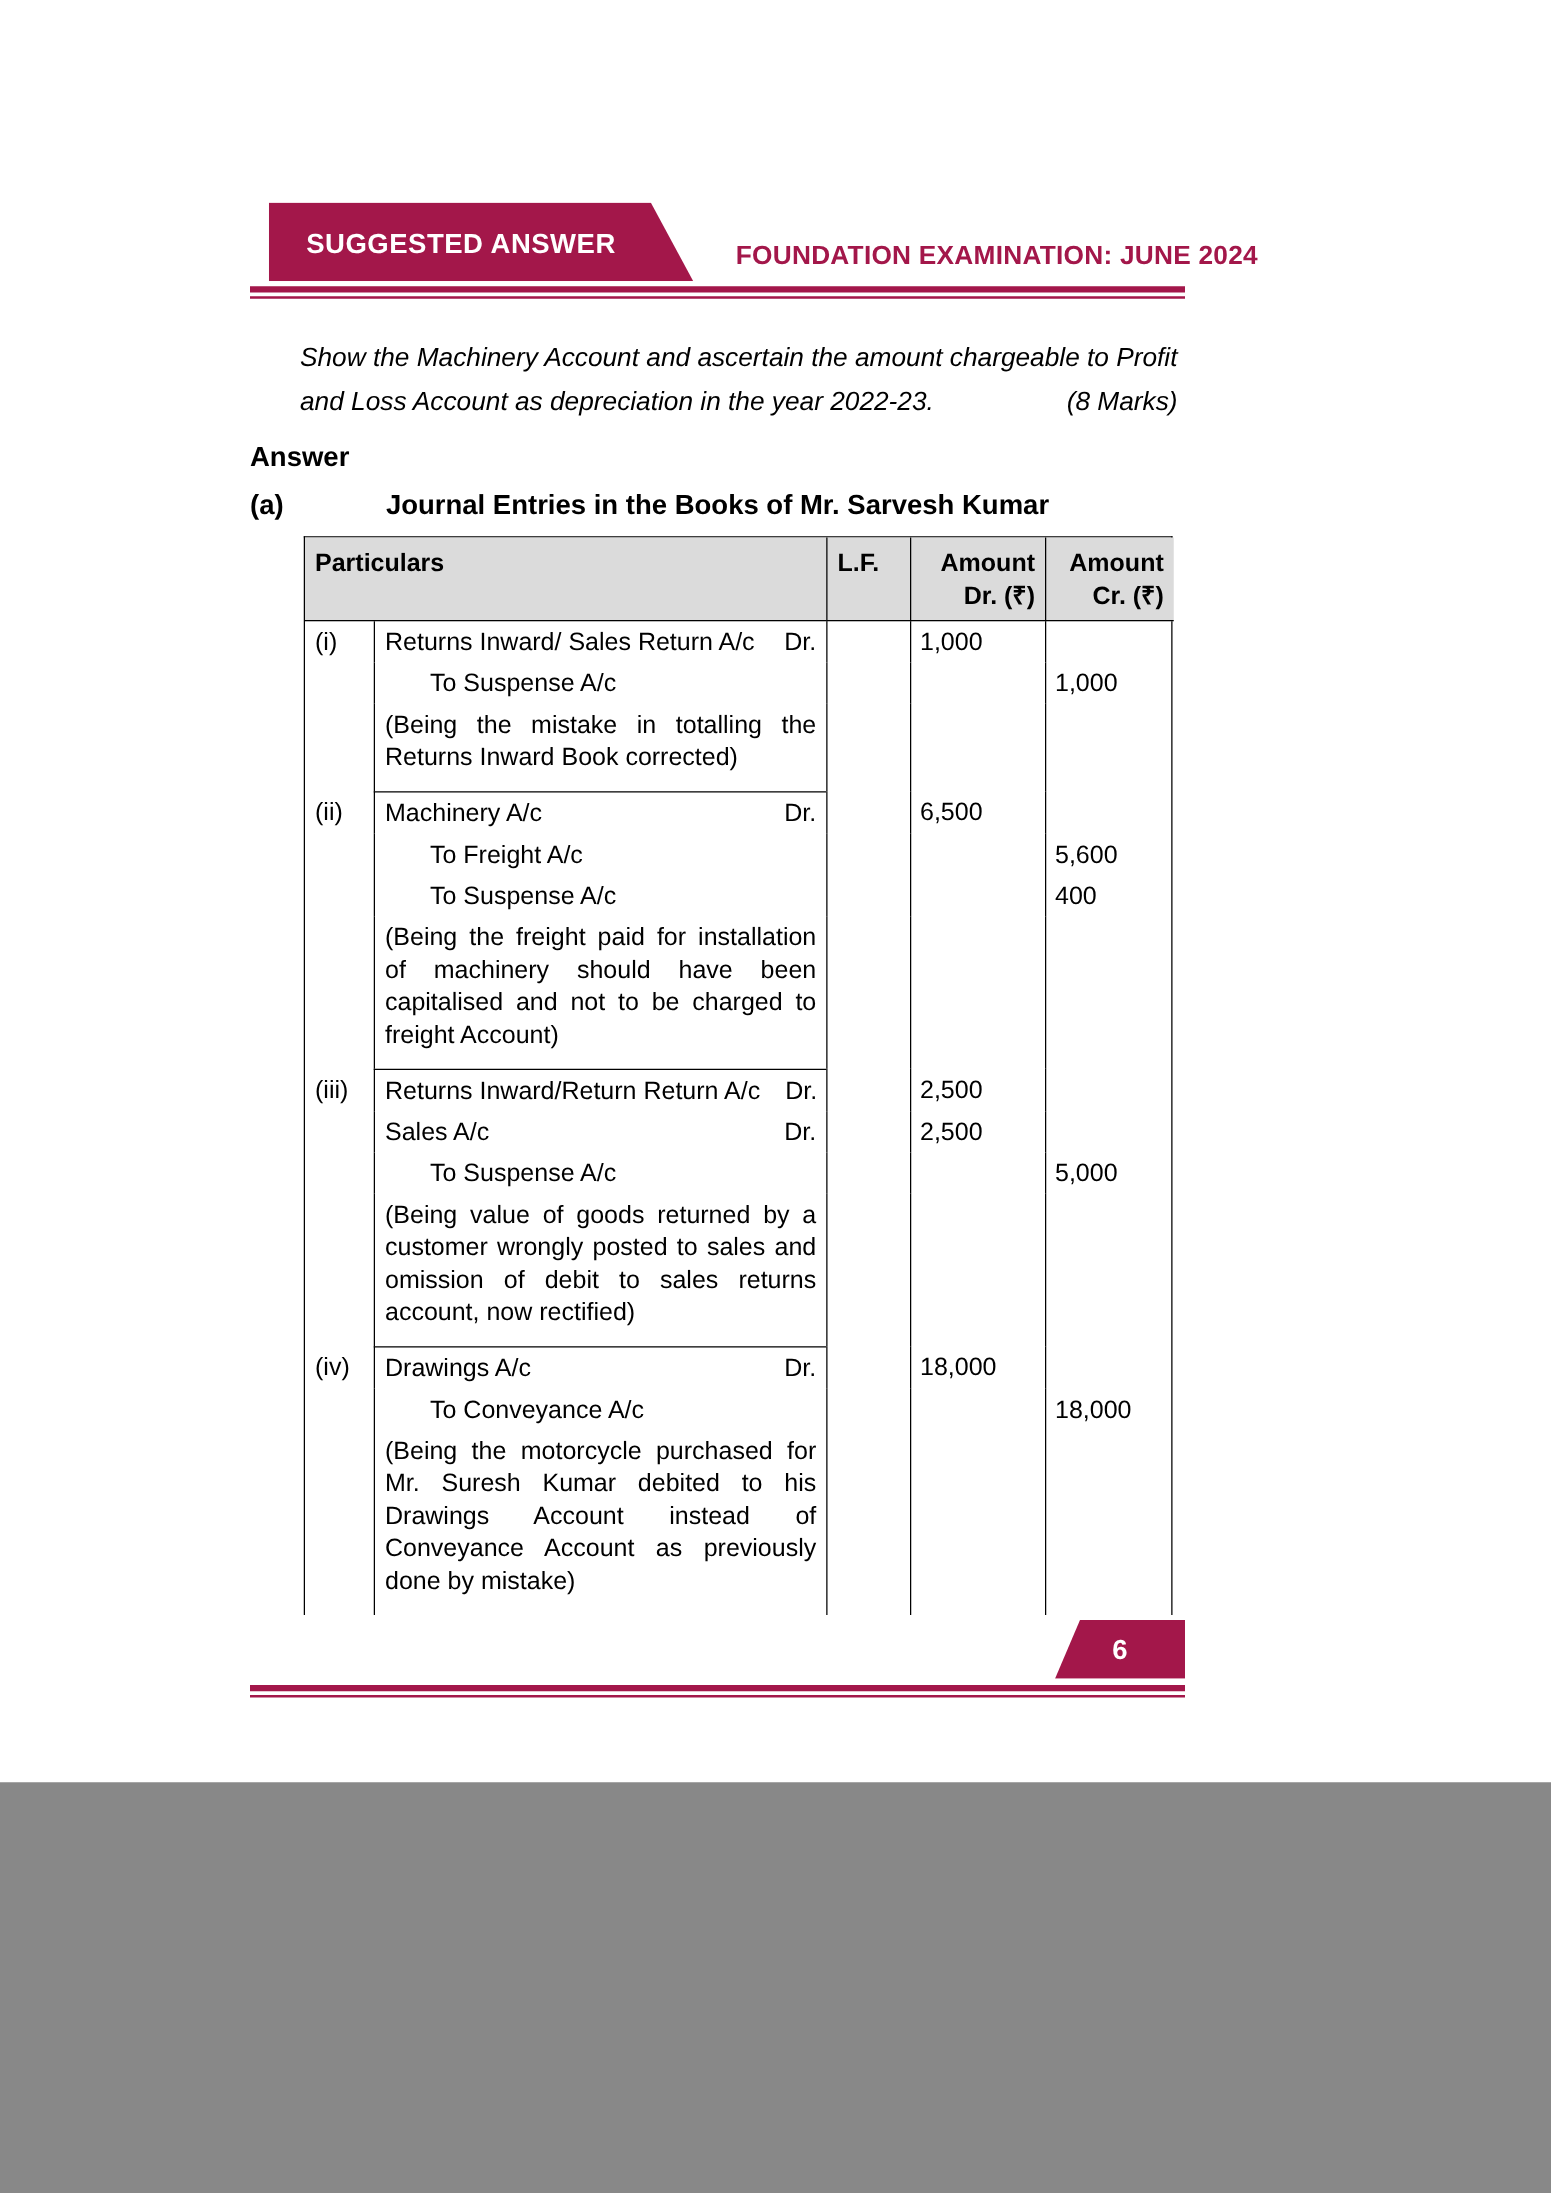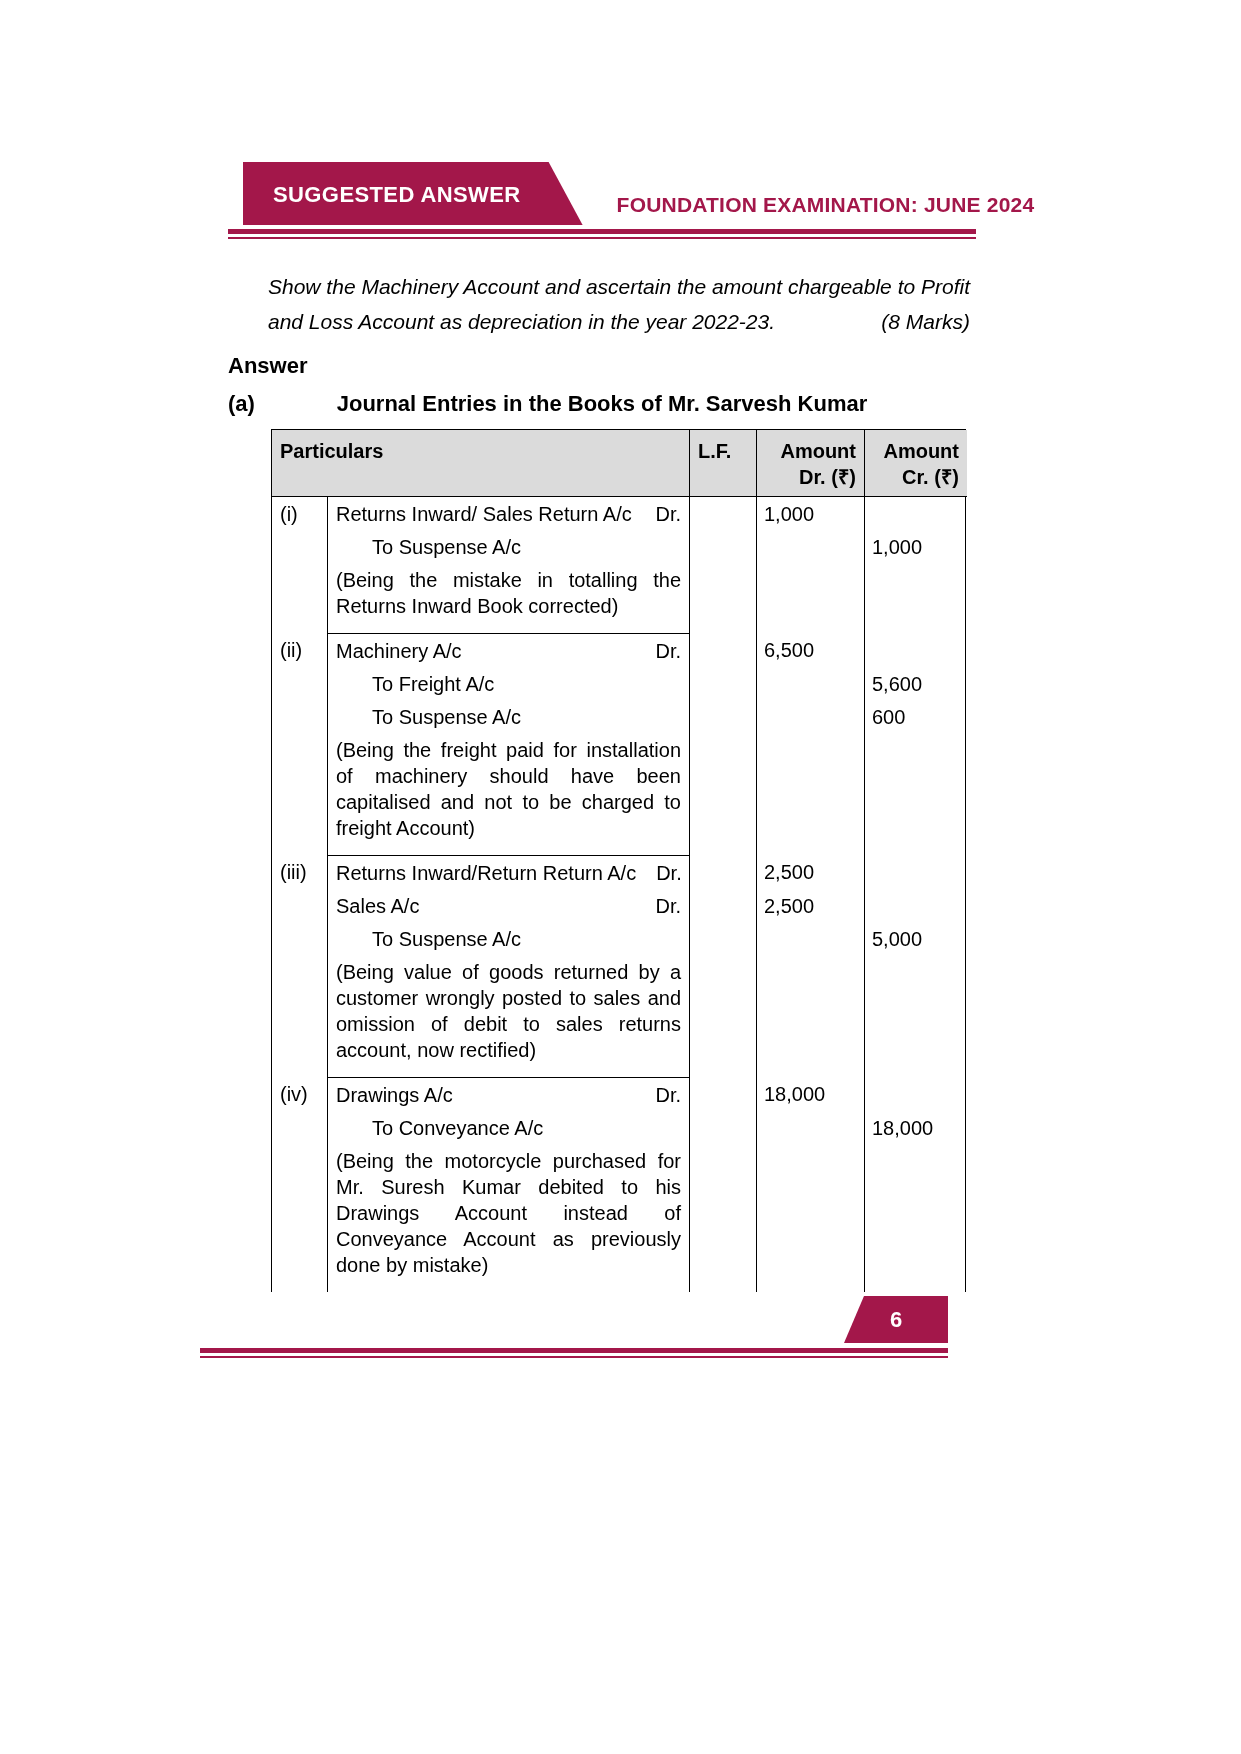--- a/index.html
+++ b/index.html
@@ -1,20 +1,20 @@
 <!DOCTYPE html>
 <html style="--accent: #A3174A; --table_header_bg: #DBDBDB;"><head>
 <meta charset="utf-8">
 <style>
   * { margin:0; padding:0; box-sizing:border-box; }
   html,body { background:#888; }
   body { font-family:"Liberation Sans", sans-serif; color:#000; }
   .page {
-    width:1241px; height:1754px; position:relative; background:#fff;
-    margin:0 auto; overflow:hidden;padding-left:28px;
+    width:1241px; height:1426px; position:relative; background:#fff;
+    margin:0 auto; overflow:hidden;
   }
 
   
   .masthead { display:flex; align-items:flex-end; padding-left:215px; padding-top:162px; }
   .banner {
     background:var(--accent,#A3174A); color:#fff; font-weight:bold; font-size:22px;
     letter-spacing:.4px; padding:20px 62px 17px 30px;
     clip-path:polygon(0 0, calc(100% - 34px) 0, 100% 100%, 0 100%);
   }
   .exam-title {
@@ -148,21 +148,21 @@
     <div class="lf-cell vb"></div>
     <div class="amt-cell vb"></div>
     <div class="amt-cell vb">5,600</div>
 
     <div class="no-cell"></div>
     <div class="line-cell indent vb">
       <span>To Suspense A/c</span>
     </div>
     <div class="lf-cell vb"></div>
     <div class="amt-cell vb"></div>
-    <div class="amt-cell vb">600</div>
+    <div class="amt-cell vb">400</div>
 
     <div class="no-cell"></div>
     <div class="narr-cell vb">(Being the freight paid for installation of machinery should have been capitalised and not to be charged to freight Account)</div>
     <div class="lf-cell vb"></div>
     <div class="amt-cell vb"></div>
     <div class="amt-cell vb"></div>
 
     <div class="no-cell">(iii)</div>
     <div class="line-cell vb sep">
       <span>Returns Inward/Return Return A/c</span>

